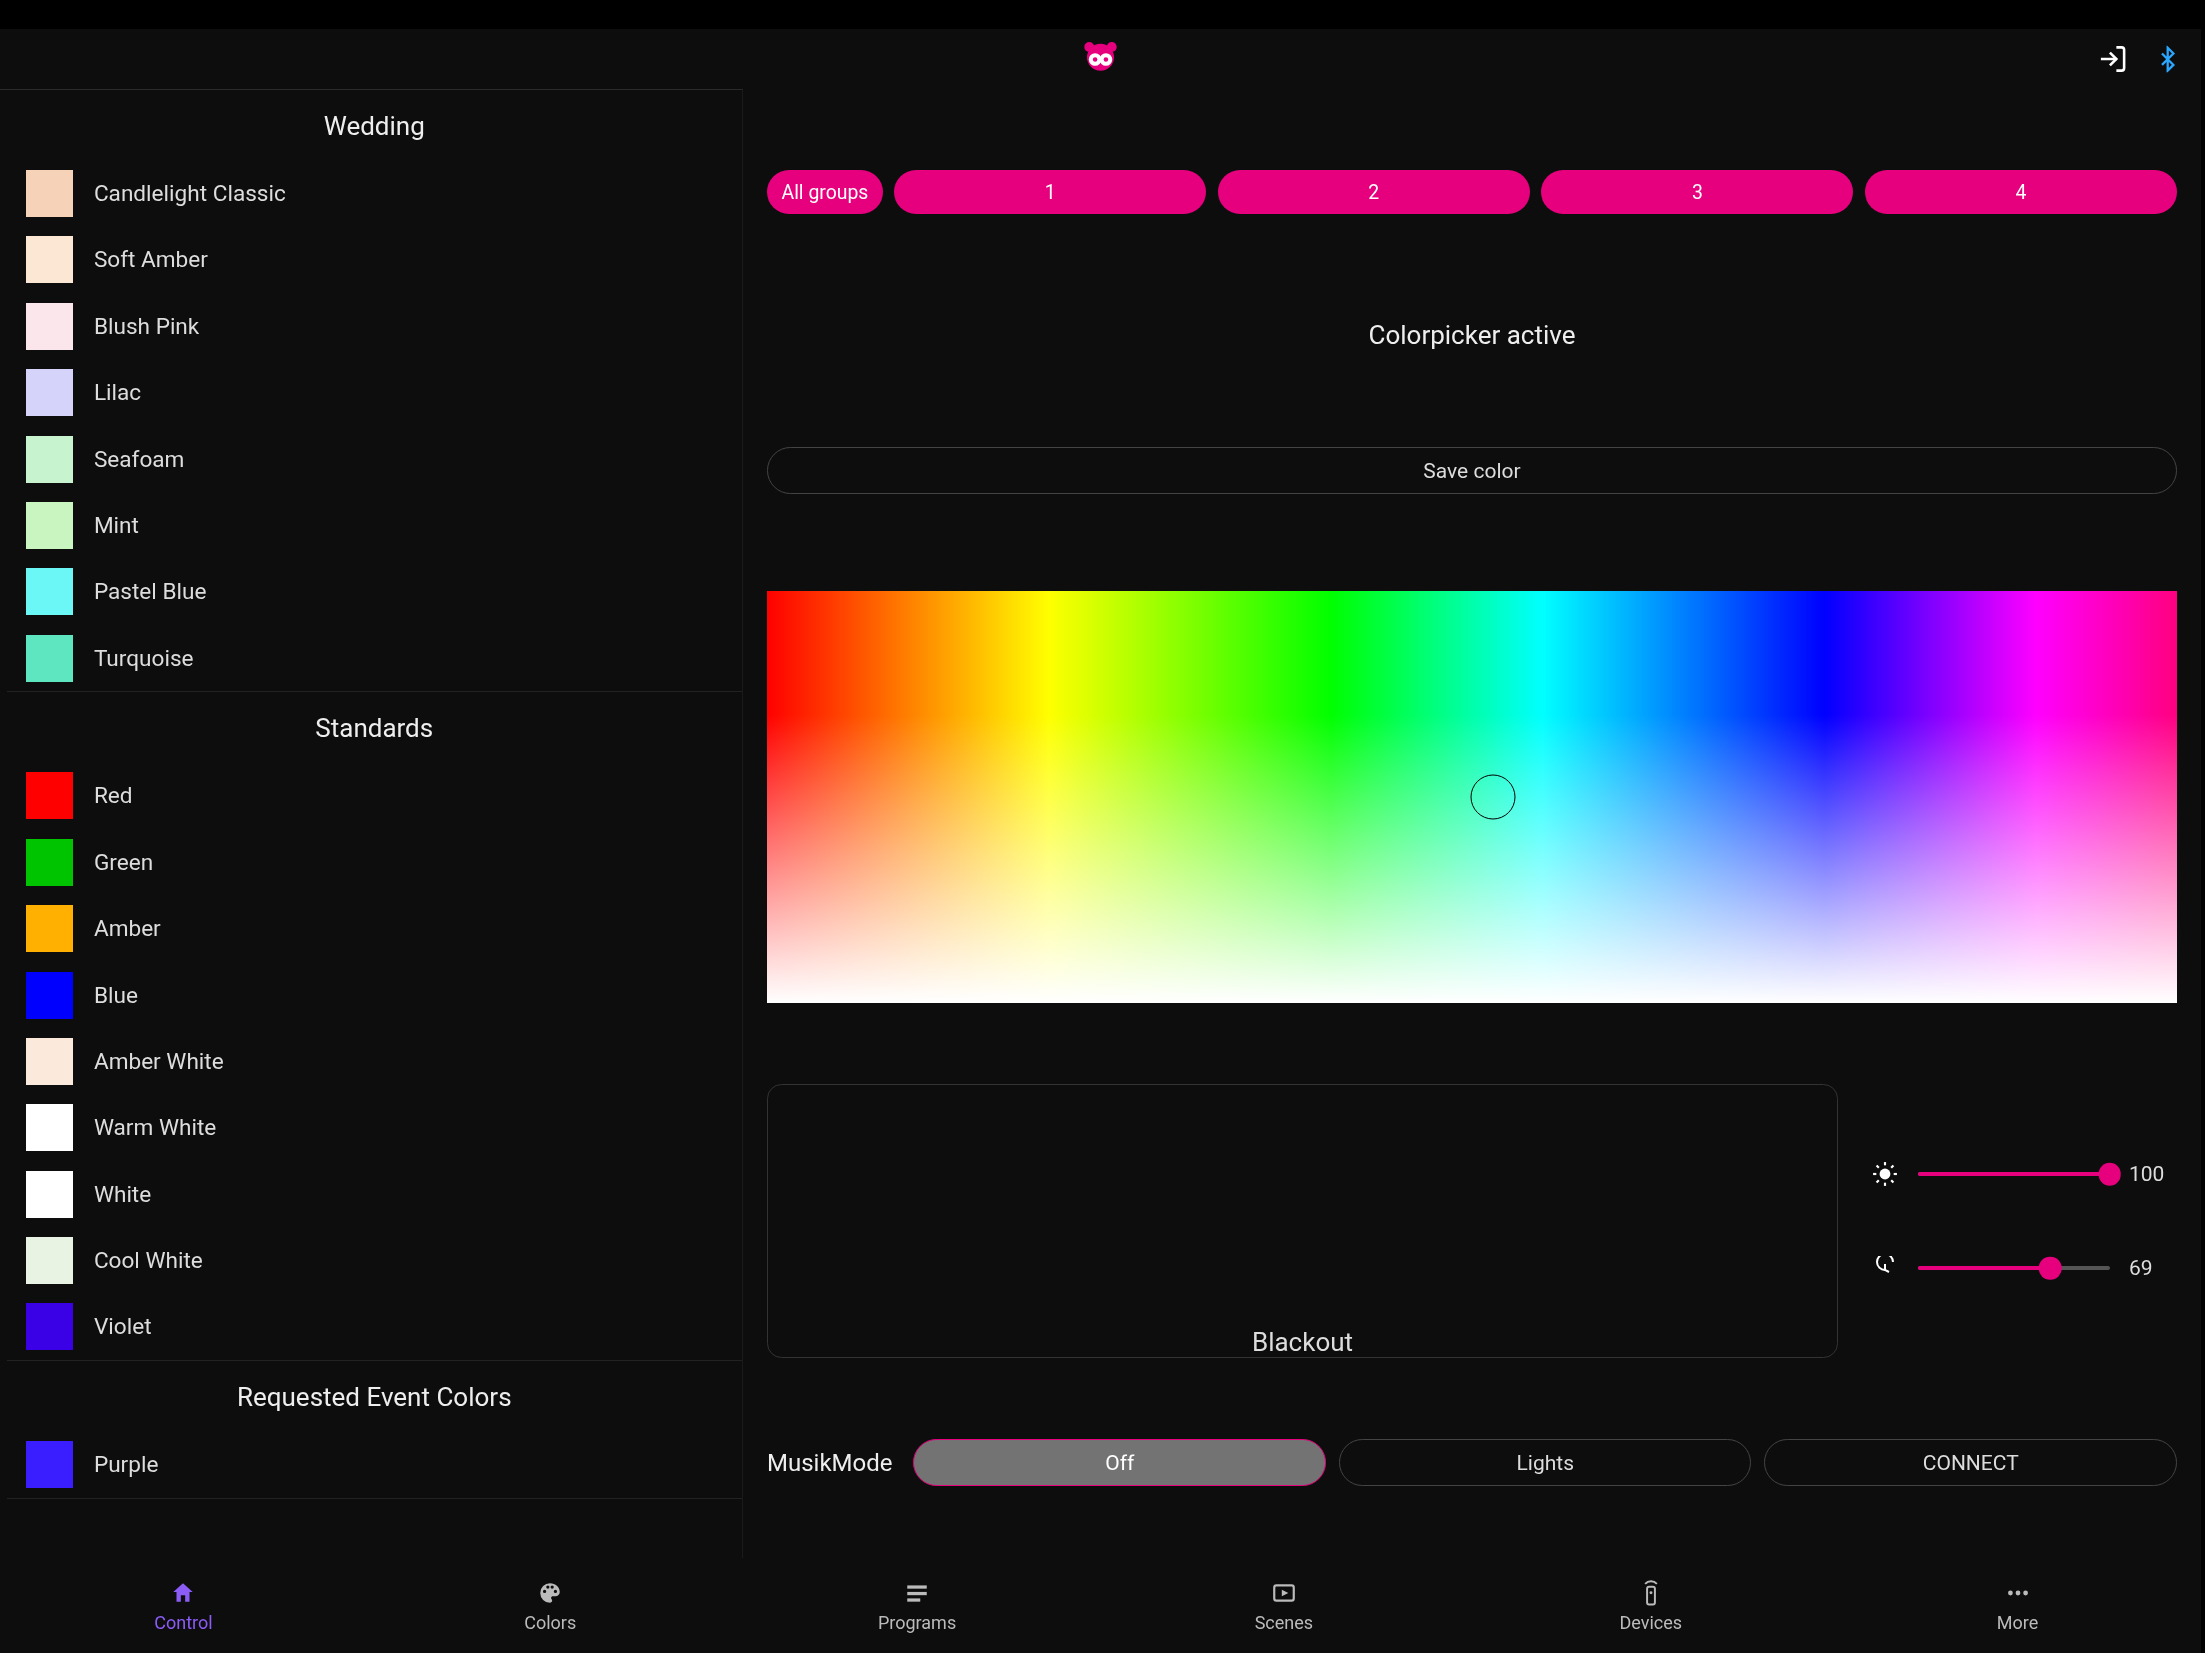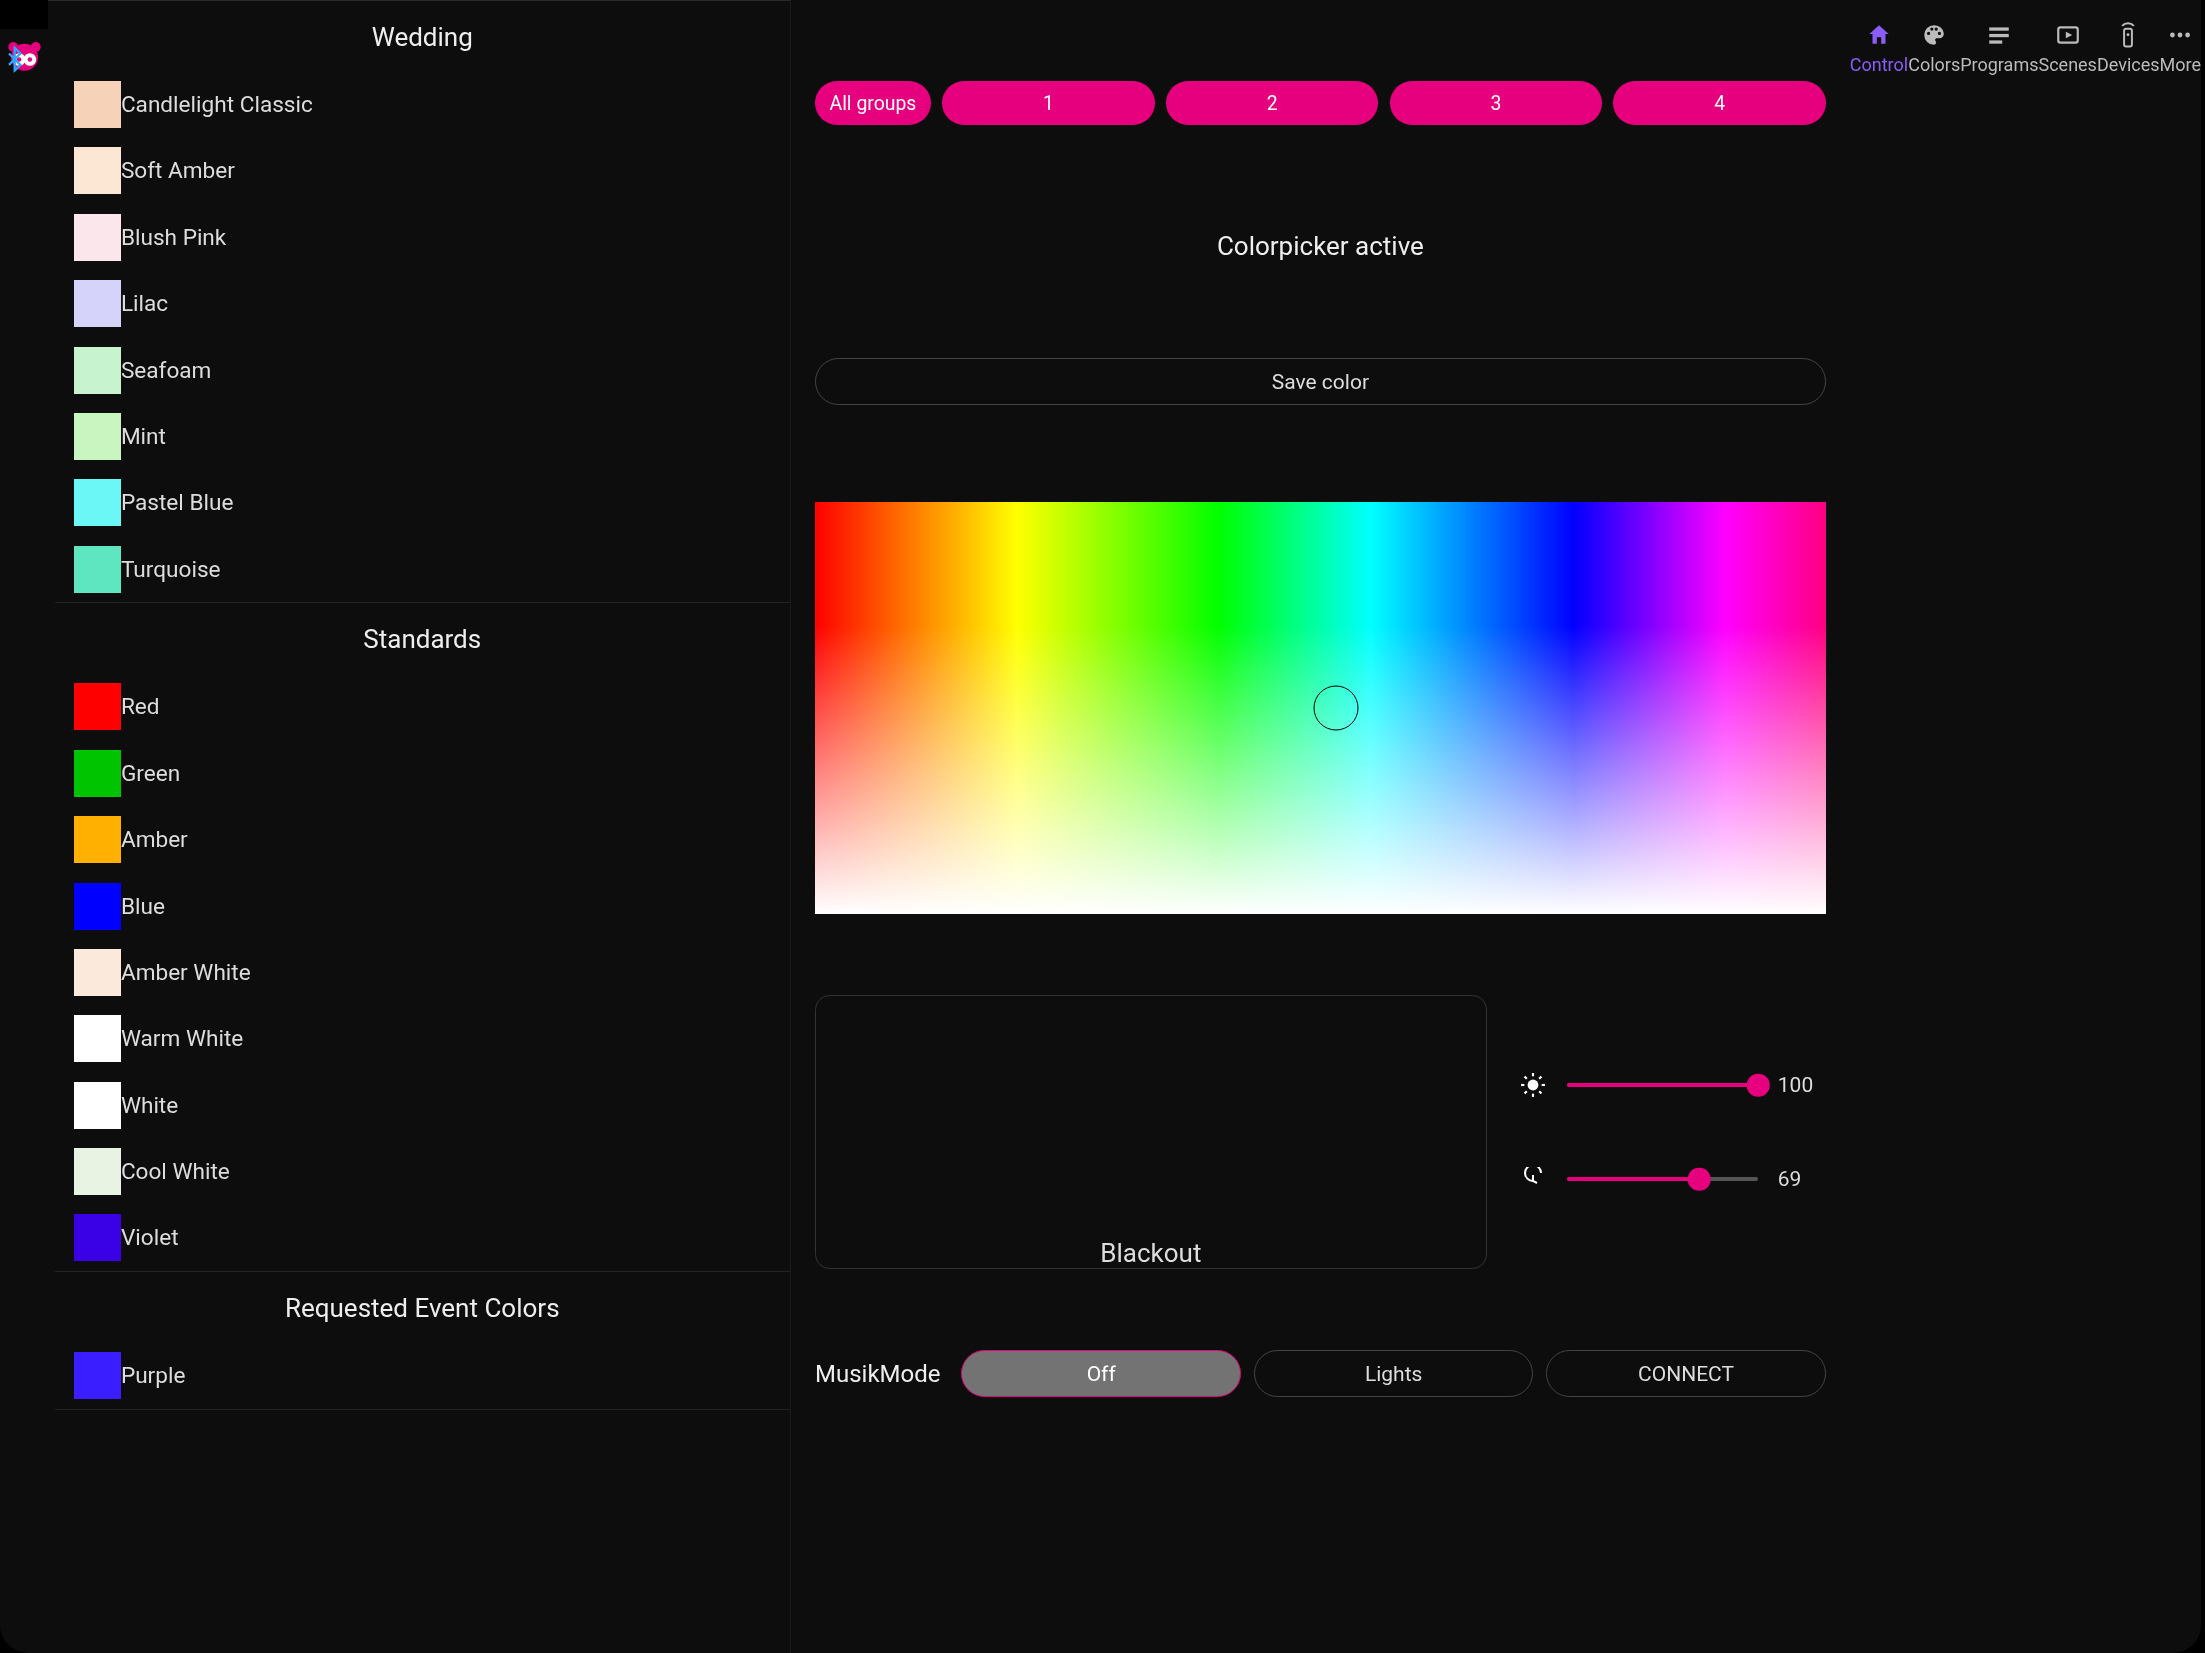--- a/index.html
+++ b/index.html
@@ -10,21 +10,21 @@
     font-family: -apple-system, BlinkMacSystemFont, "Segoe UI", Roboto, Helvetica, Arial, sans-serif;
     font-size: 22.6px;
     overflow: hidden;
   }
   .app {
     width: 2201px;
     height: 1653px;
     position: relative;
     background: #0d0d0d;
     display: flex;
-    flex-direction: row;
+    flex-direction: column;
     border-radius: 28px;
   }
 
   
   .topbar {
     height: 89px;
     position: relative;
     display: flex;
     align-items: center;
     justify-content: center;
@@ -71,20 +71,21 @@
     padding: 21px 0 19.4px 0;
     font-weight: 400;
     border-bottom: 0;
   }
   .side-group {
     border-bottom: 0.8px solid #222;
   }
   .color-row {
     display: flex;
     align-items: center;
+    gap: 21px;
     padding: 9.7px 19.4px 9.7px 19.4px;
   }
   .swatch {
     width: 47px;
     height: 47px;
     flex-shrink: 0;
   }
   .color-label {
     font-size: 22.6px;
     color: #ddd;

